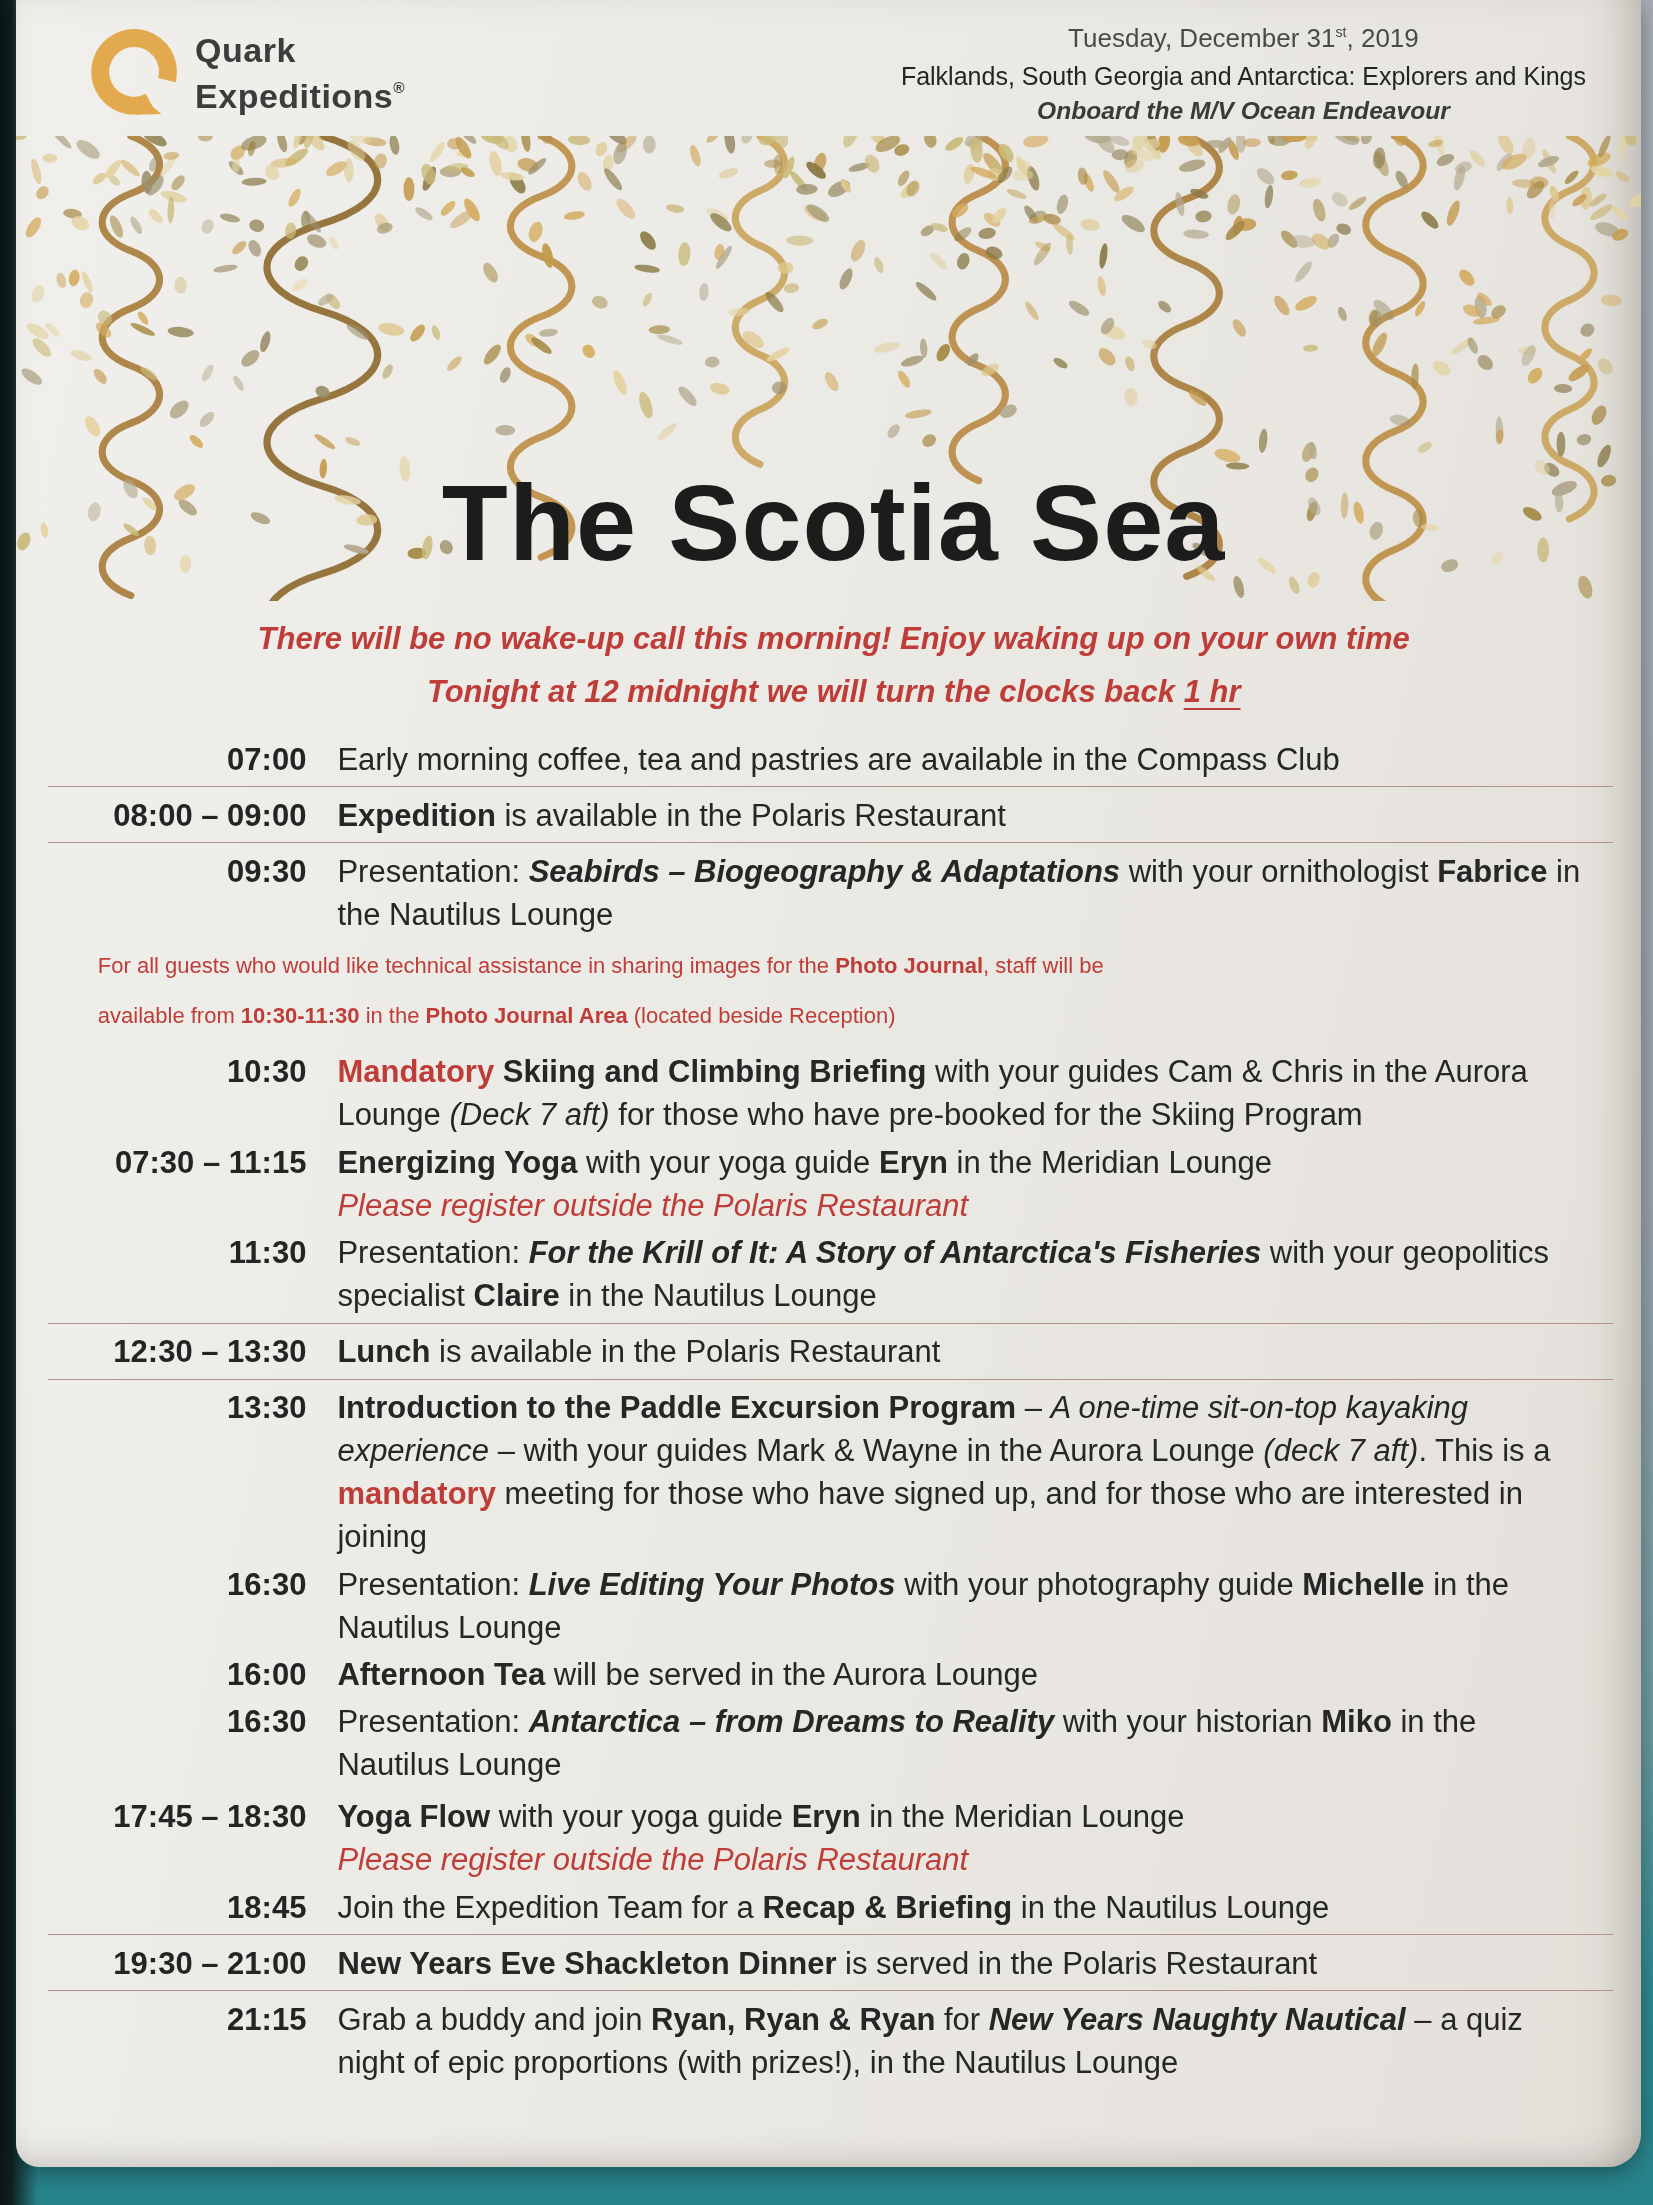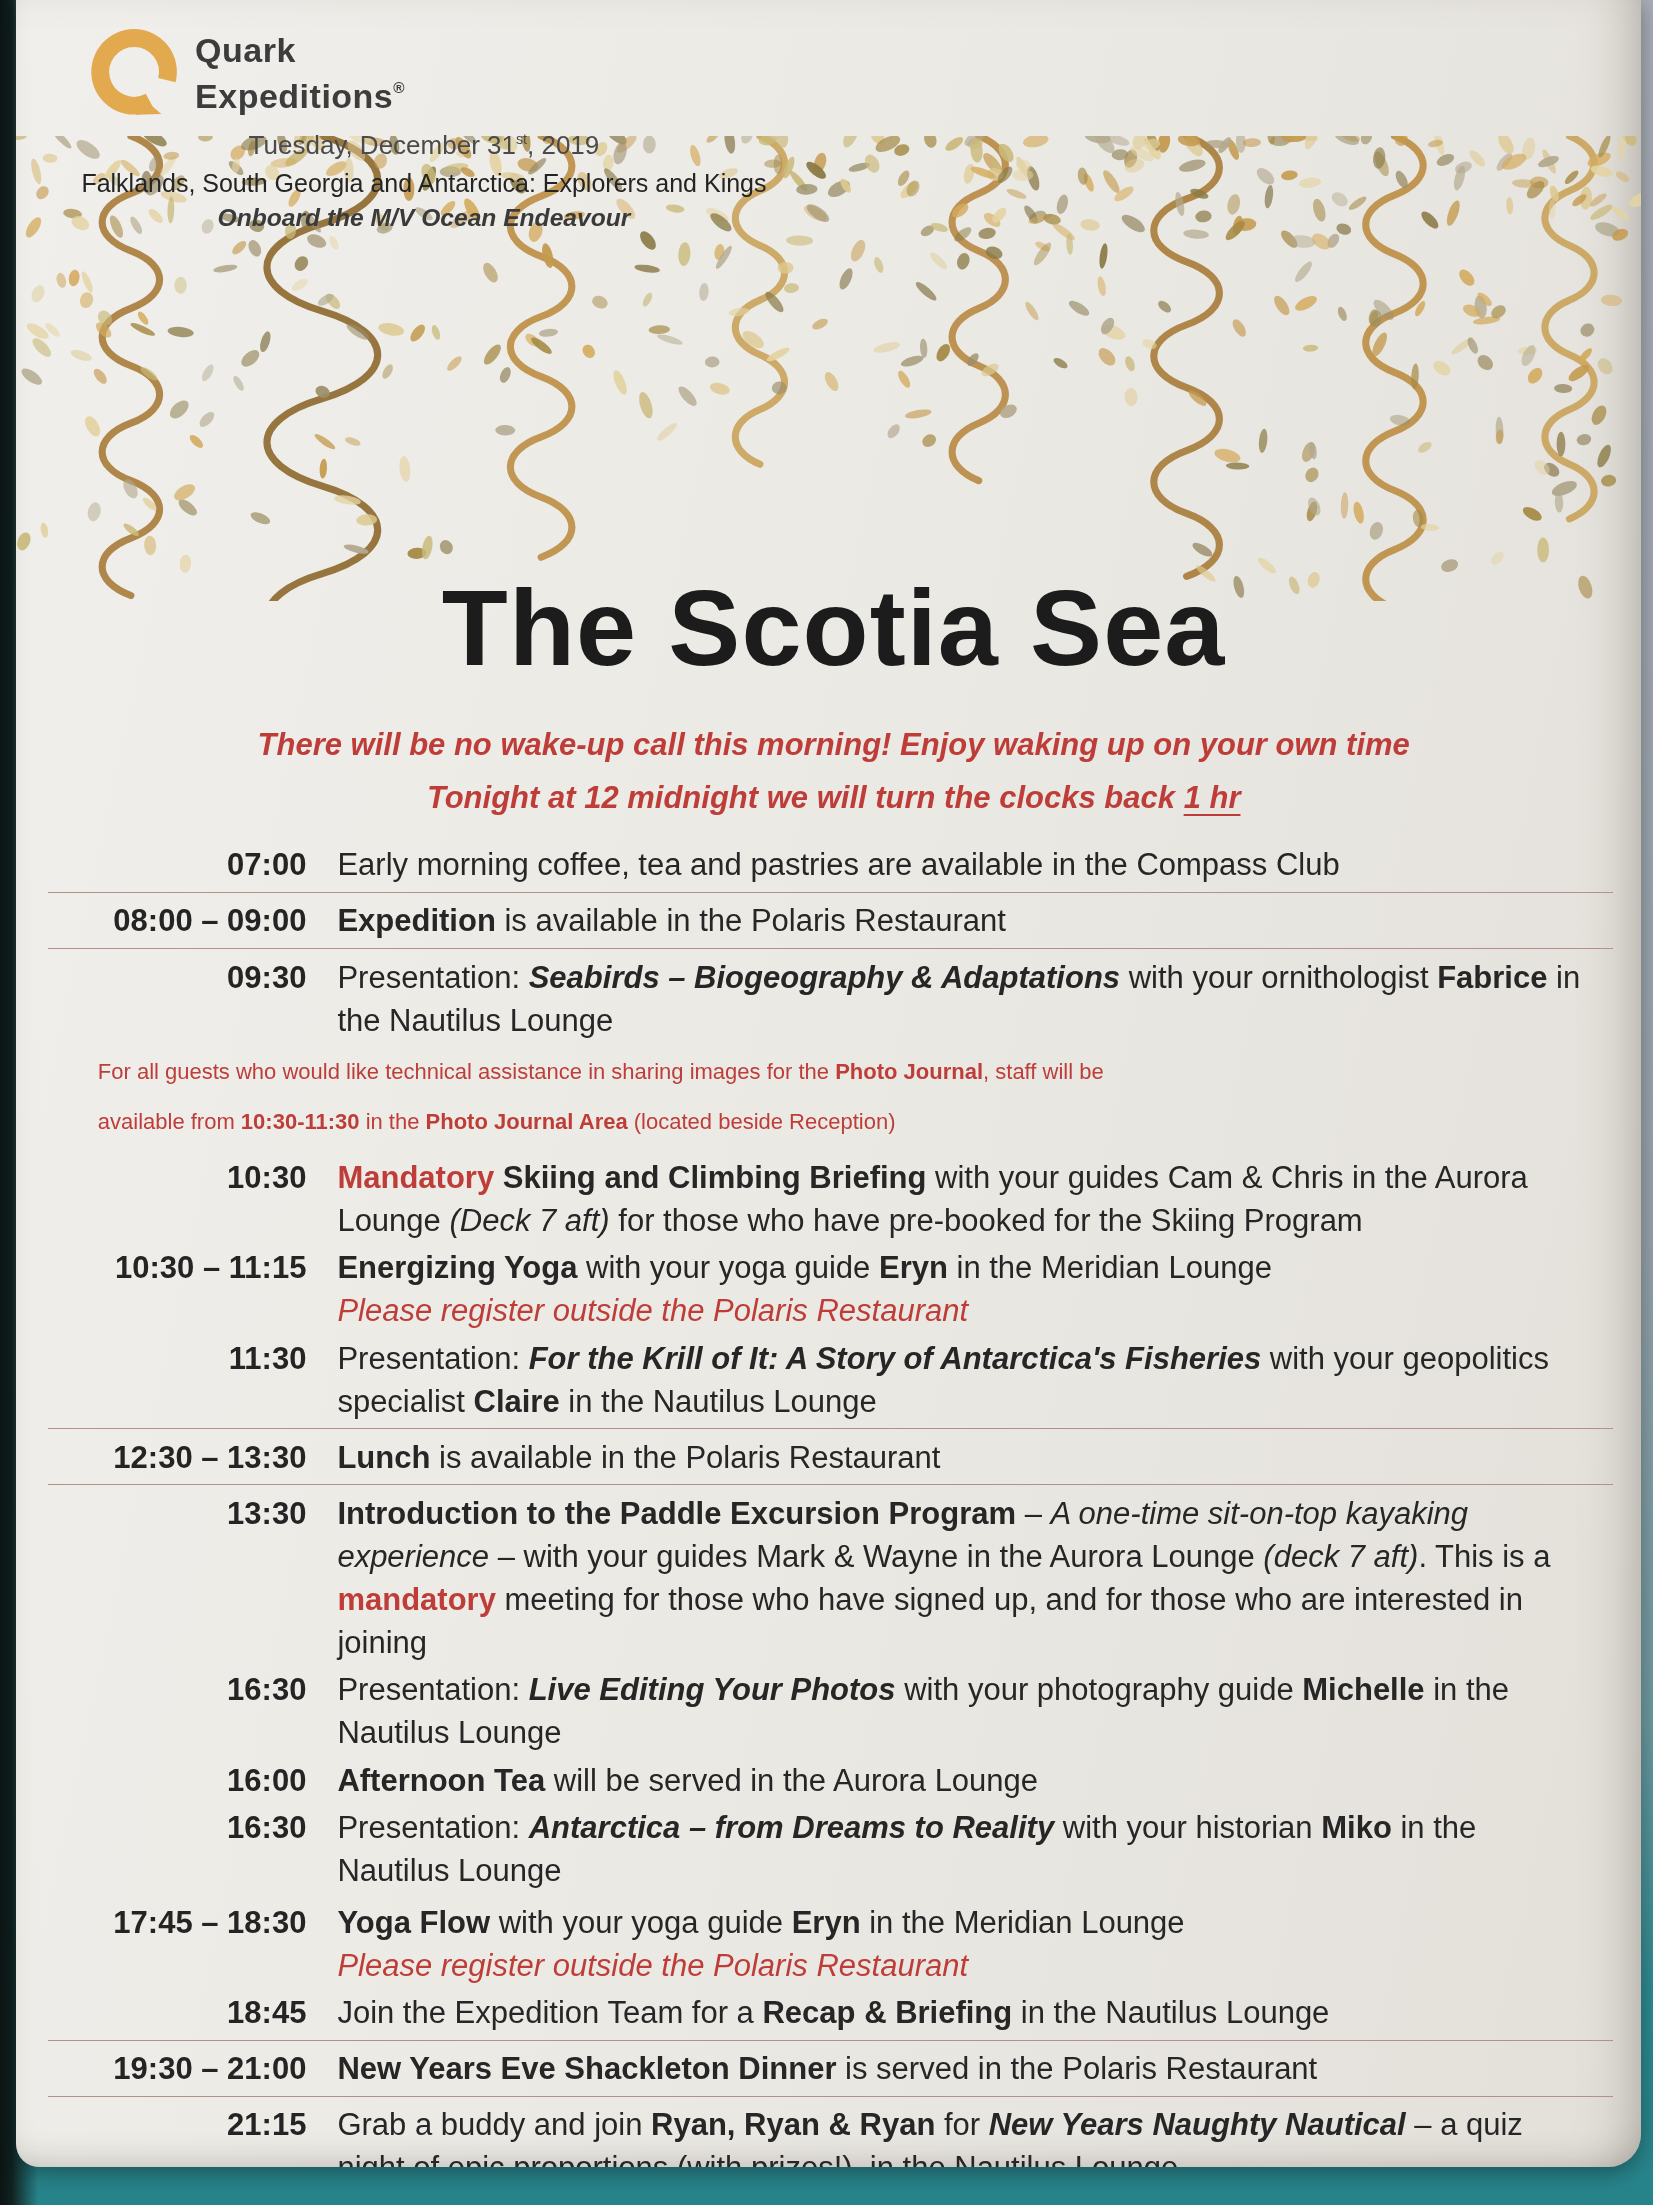--- a/index.html
+++ b/index.html
@@ -12,21 +12,21 @@
   }
   .paper{
     position:absolute;left:16.4px;top:0;right:13px;bottom:38px;
     background:linear-gradient(102deg,#f0efeb 0%,#ebe9e4 50%,#e3e0da 100%);
     border-bottom-left-radius:23px;border-bottom-right-radius:33px;
     box-shadow:inset -38px 0 49px -27px rgba(110,105,95,.38), inset 0 -18.6px 33px -17.5px rgba(100,95,85,.28), 0 5.5px 22px rgba(0,0,0,.35);
     overflow:hidden;
   }
   .content{padding:19.7px 55px 0 65px;position:relative;}
   
-  .hdr{display:flex;justify-content:space-between;align-items:flex-start;position:relative;z-index:3;flex-direction:column;}
+  .hdr{display:flex;justify-content:space-between;align-items:flex-start;position:relative;z-index:3;}
   .brand{display:flex;align-items:center;gap:14.2px;margin-left:5.5px;}
   .brand svg{width:94px;height:107px;}
   .brand-text{font-size:34px;line-height:38px;font-weight:600;color:#3c3c3c;letter-spacing:0.5px;}
   .brand-text .reg{font-size:15.3px;vertical-align:15.3px;}
   .hdr-right{text-align:center;color:#3a3a3a;margin-top:3.3px;}
   .hdr-date{font-size:26px;color:#4a4a4a;}
   .hdr-date sup{font-size:14.2px;}
   .hdr-trip{font-size:25px;font-weight:400;color:#242424;margin-top:7.7px;}
   .hdr-ship{font-size:24.6px;font-weight:700;font-style:italic;color:#3a3a3a;margin-top:6.6px;}
   
@@ -567,21 +567,21 @@
         </div>
         <div class="photo-note">
           <div><span>For all guests who would like technical assistance in sharing images for the </span><span class="s-b">Photo Journal</span><span>, staff will be</span></div>
           <div><span>available from </span><span class="s-b">10:30-11:30</span><span> in the </span><span class="s-b">Photo Journal Area</span><span>  (located beside Reception)</span></div>
         </div>
         <div class="row">
           <div class="time">10:30</div>
           <div class="desc"><span class="s-rb">Mandatory</span><span> </span><span class="s-b">Skiing and Climbing Briefing</span><span> with your guides Cam &amp; Chris in the Aurora Lounge </span><span class="s-i">(Deck 7 aft)</span><span> for those who have pre-booked for the Skiing Program</span></div>
         </div>
         <div class="row">
-          <div class="time">10:30 – 11:15</div>
+          <div class="time">07:30 – 11:15</div>
           <div class="desc"><span class="s-b">Energizing Yoga</span><span> with your yoga guide </span><span class="s-b">Eryn</span><span> in the Meridian Lounge</span><div class="evnote">Please register outside the Polaris Restaurant</div></div>
         </div>
         <div class="row">
           <div class="time">11:30</div>
           <div class="desc"><span>Presentation: </span><span class="s-bi">For the Krill of It: A Story of Antarctica's Fisheries</span><span> with your geopolitics specialist </span><span class="s-b">Claire</span><span> in the Nautilus Lounge</span></div>
         </div>
         <hr class="rule">
         <div class="row">
           <div class="time">12:30 – 13:30</div>
           <div class="desc"><span class="s-b">Lunch</span><span> is available in the Polaris Restaurant</span></div>

